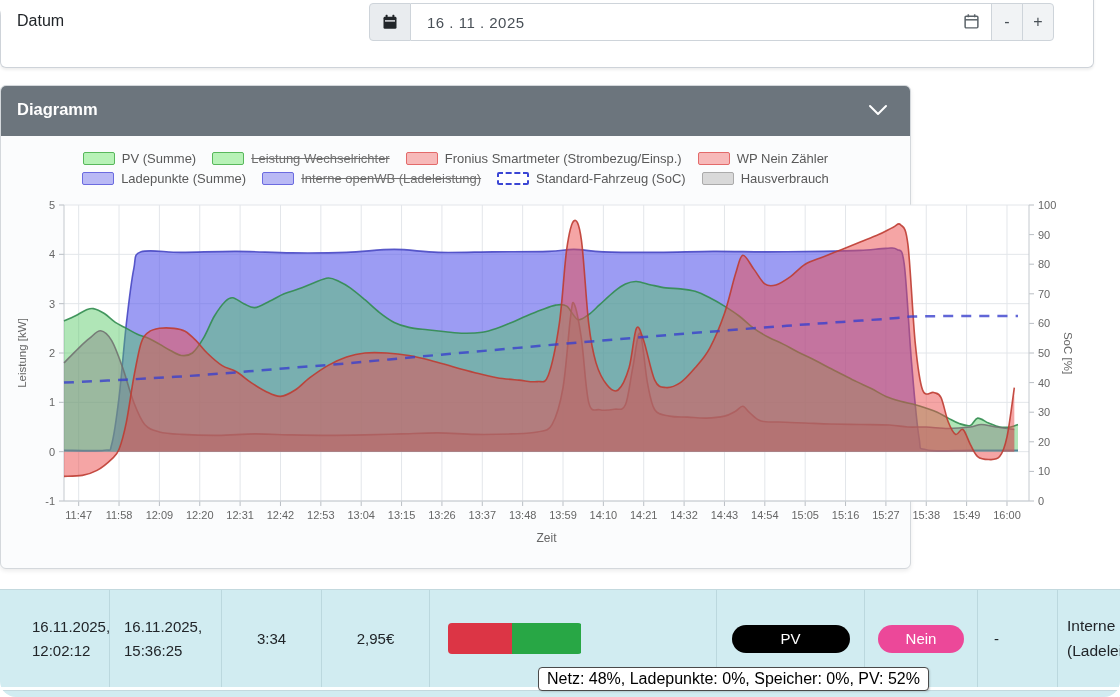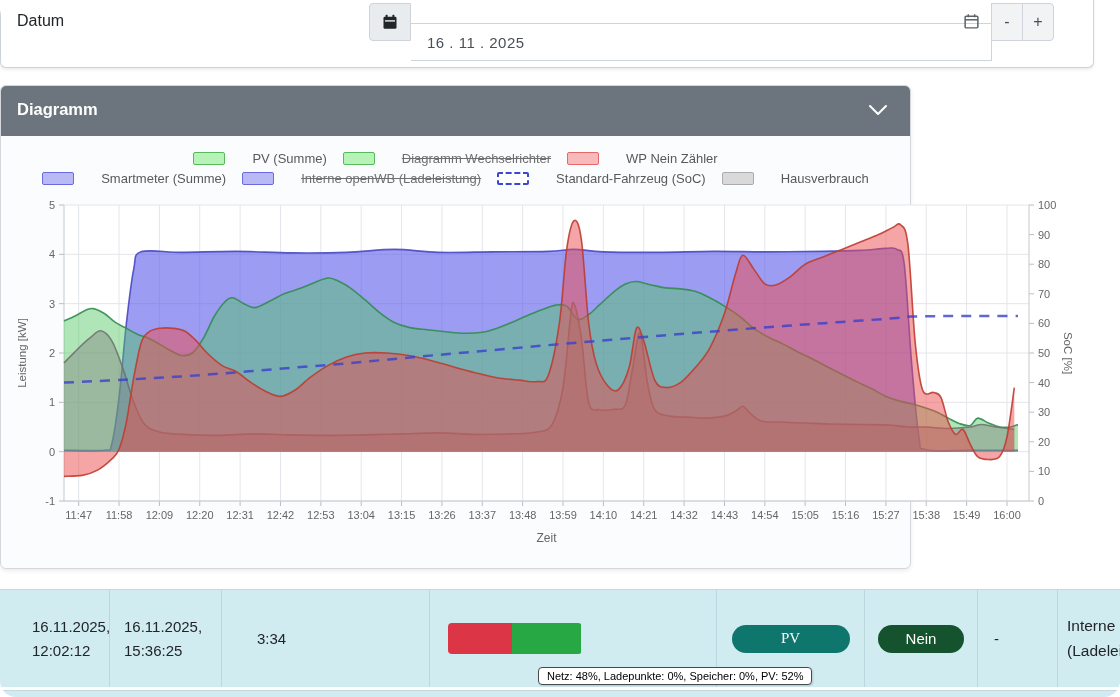--- a/index.html
+++ b/index.html
@@ -9,61 +9,61 @@
   .date-card{position:absolute;left:0;top:-6px;width:1092px;height:73px;background:#fff;
              border:1px solid #ced3d9;border-top:none;border-radius:0 0 6px 6px;
              box-shadow:0 2px 3px rgba(0,0,0,0.07);}
   .date-label{position:absolute;left:16px;top:18px;font-size:16px;color:#212529;}
   .input-group{position:absolute;left:368px;top:9px;display:flex;height:38px;}
   .ig-addon{width:42px;background:#e9ecef;border:1px solid #ced4da;border-radius:4px 0 0 4px;
             display:flex;align-items:center;justify-content:center;box-sizing:border-box;}
   .ig-input-wrap{position:relative;}
   .ig-input{width:581px;height:38px;box-sizing:border-box;border:1px solid #ced4da;border-left:none;
             padding:0 40px 0 16px;font-size:15px;color:#495057;letter-spacing:0.5px;
-            font-family:"Liberation Sans",sans-serif;outline:none;margin-top:20px;}
+            font-family:"Liberation Sans",sans-serif;outline:none;}
   .ig-cal{position:absolute;right:12px;top:10px;}
   .ig-btn{width:32px;height:38px;box-sizing:border-box;background:#f1f3f5;border:1px solid #ced4da;
           margin-left:-1px;font-size:16px;color:#495057;display:flex;align-items:center;
           justify-content:center;cursor:pointer;font-family:"Liberation Sans",sans-serif;}
   .ig-btn.last{border-radius:0 4px 4px 0;}
   
   .diagram-card{position:absolute;left:0;top:85px;width:911px;height:484px;
                 border:1px solid #d4d8dc;border-radius:6px;box-shadow:0 2px 4px rgba(0,0,0,0.08);
                 background:#fbfcfd;box-sizing:border-box;}
   .diagram-header{position:relative;height:50px;background:#6c757d;border-radius:5px 5px 0 0;
                   cursor:pointer;}
   .diagram-title{position:absolute;left:16px;top:14px;font-size:16.5px;font-weight:bold;color:#fff;}
   .chevron{position:absolute;right:22px;top:17px;}
   .diagram-body{position:relative;height:433px;}
   .legend{position:absolute;top:15px;left:0;width:100%;z-index:2;}
   .lrow{display:flex;justify-content:center;gap:16px;margin-bottom:5px;}
-  .litem{display:flex;align-items:center;cursor:pointer;white-space:nowrap;gap:20px;}
+  .litem{display:flex;align-items:center;cursor:pointer;white-space:nowrap;}
   .swatch{width:32px;height:13px;border-radius:2px;margin-right:7px;box-sizing:border-box;}
   .llabel{font-size:13px;color:#595959;}
   .llabel.struck{text-decoration:line-through;color:#6f6f6f;}
   #chart{position:absolute;left:0;top:0;}
   #chart text{font-family:"Liberation Sans",sans-serif;}
   
   .log-row{position:absolute;left:0;top:589px;width:1220px;height:97px;background:#d1ecf1;
            border-top:1px solid #c3d9de;}
   .cell{position:absolute;top:0;height:97px;display:flex;align-items:center;box-sizing:border-box;
         font-size:15px;color:#212529;border-left:1px solid rgba(110,145,155,0.22);line-height:1.55;}
   .cell.first{border-left:none;}
   .cell.center{justify-content:center;}
   .bar{width:134px;height:31px;border-radius:4px;overflow:hidden;display:flex;}
   .bar .seg-red{background:#dc3545;height:100%;}
   .bar .seg-green{background:#28a745;height:100%;}
   .pill{display:flex;align-items:center;justify-content:center;color:#fff;font-size:15px;
         border-radius:14px;height:28px;}
-  .pill.green{background:#0f766e;width:118px;font-family:Liberation Serif, serif;}
-  .pill.red{background:#14532d;width:86px;}
+  .pill.green{background:#000000;width:118px;}
+  .pill.red{background:#ec4899;width:86px;}
   .next-row-strip{position:absolute;left:0;top:690px;width:1120px;height:7px;background:#d1ecf1;
                   border-top:1px solid #c3d9de;}
   .tooltip{position:absolute;left:538px;top:667px;background:#fff;border:1px solid #4a4a4a;
-           border-radius:4px;padding:2px 8px;font-size:11px;color:#000;white-space:nowrap;
+           border-radius:4px;padding:2px 8px;font-size:16px;color:#000;white-space:nowrap;
            box-shadow:1px 1px 2px rgba(0,0,0,0.15);z-index:5;}
 </style>
 </head>
 <body>
 
 <div class="screen">
 
   <section class="date-card">
     <span class="date-label">Datum</span>
     <div class="input-group">
@@ -102,31 +102,35 @@
     </header>
     <div class="diagram-body">
       <div class="legend" id="legend">
           <div class="lrow">
             <span class="litem">
               <span class="swatch" style="background: rgb(183, 242, 183); border: 1.5px solid rgb(88, 184, 92);"></span>
               <span class="llabel">PV (Summe)</span>
             </span>
             <span class="litem">
               <span class="swatch" style="background: rgb(183, 242, 183); border: 1.5px solid rgb(88, 184, 92);"></span>
-              <span class="llabel struck">Diagramm Wechselrichter</span>
+              <span class="llabel struck">Leistung Wechselrichter</span>
+            </span>
+            <span class="litem">
+              <span class="swatch" style="background: rgb(247, 185, 185); border: 1.5px solid rgb(227, 106, 106);"></span>
+              <span class="llabel">Fronius Smartmeter (Strombezug/Einsp.)</span>
             </span>
             <span class="litem">
               <span class="swatch" style="background: rgb(247, 185, 185); border: 1.5px solid rgb(227, 106, 106);"></span>
               <span class="llabel">WP Nein Zähler</span>
             </span>
           </div>
           <div class="lrow">
             <span class="litem">
               <span class="swatch" style="background: rgb(185, 185, 245); border: 1.5px solid rgb(107, 107, 224);"></span>
-              <span class="llabel">Smartmeter (Summe)</span>
+              <span class="llabel">Ladepunkte (Summe)</span>
             </span>
             <span class="litem">
               <span class="swatch" style="background: rgb(185, 185, 245); border: 1.5px solid rgb(107, 107, 224);"></span>
               <span class="llabel struck">Interne openWB (Ladeleistung)</span>
             </span>
             <span class="litem">
               <span class="swatch" style="background: rgb(255, 255, 255); border: 2px dashed rgb(59, 70, 212);"></span>
               <span class="llabel">Standard-Fahrzeug (SoC)</span>
             </span>
             <span class="litem">
@@ -268,20 +272,21 @@
           <text x="1063" y="217" text-anchor="middle" font-size="11.5" fill="#666" transform="rotate(90 1063 217)">SoC [%]</text>
           <text x="545.5" y="406" text-anchor="middle" font-size="12" fill="#666">Zeit</text>
         </svg>
     </div>
   </section>
 
   <div class="log-row">
     <div class="cell first" style="left:16px;width:109px;padding-left:16px;">16.11.2025, 12:02:12</div>
     <div class="cell" style="left:109px;width:112px;padding-left:14px;">16.11.2025, 15:36:25</div>
     <div class="cell center" style="left:221px;width:100px;text-align:center;">3:34</div>
+    <div class="cell center" style="left:321px;width:108px;">2,95€</div>
     <div class="cell center" style="left:429px;width:170px;">
       <div class="bar">
         <div class="seg-red" id="seg-red" style="width: 48%;"></div>
         <div class="seg-green" id="seg-green" style="width: 52%;"></div>
       </div>
     </div>
     <div class="cell center" style="left:716px;width:148px;">
       <span class="pill green">PV</span>
     </div>
     <div class="cell center" style="left:864px;width:113px;">

